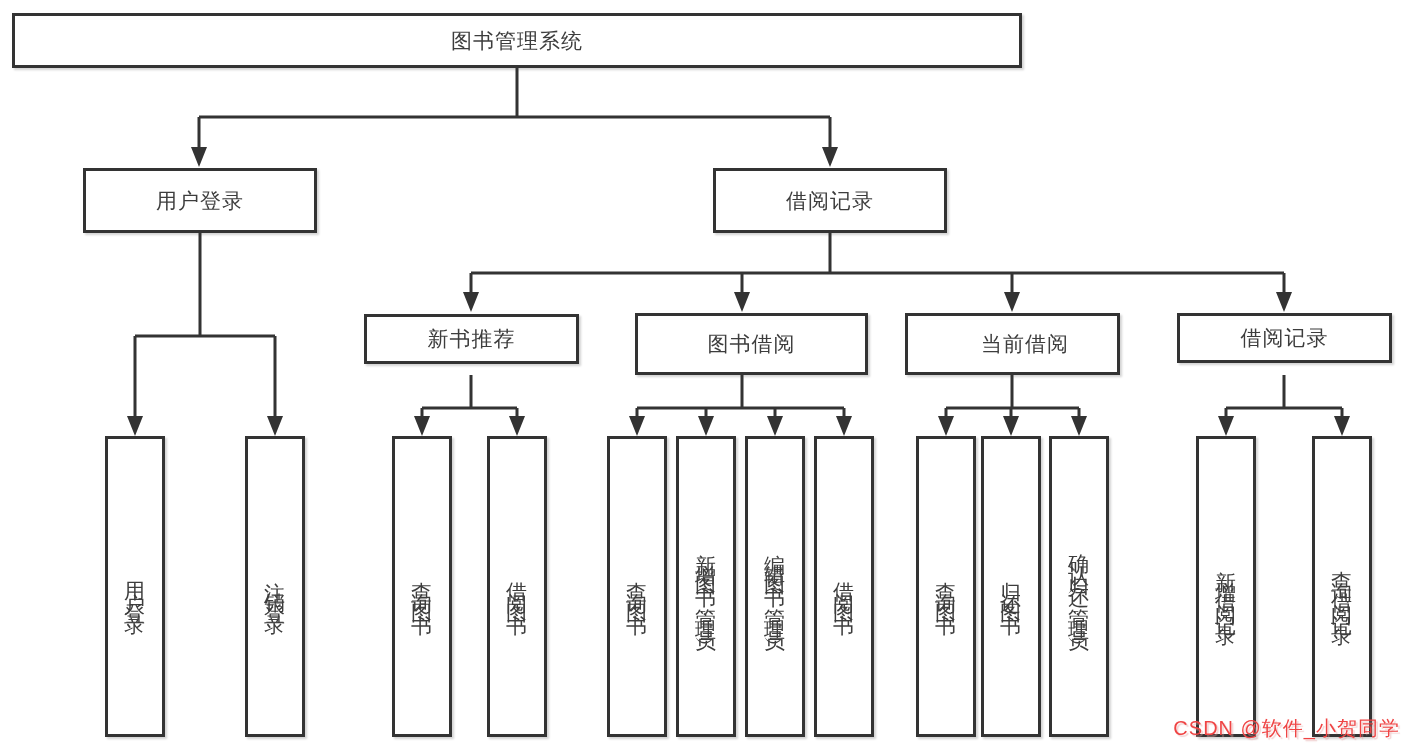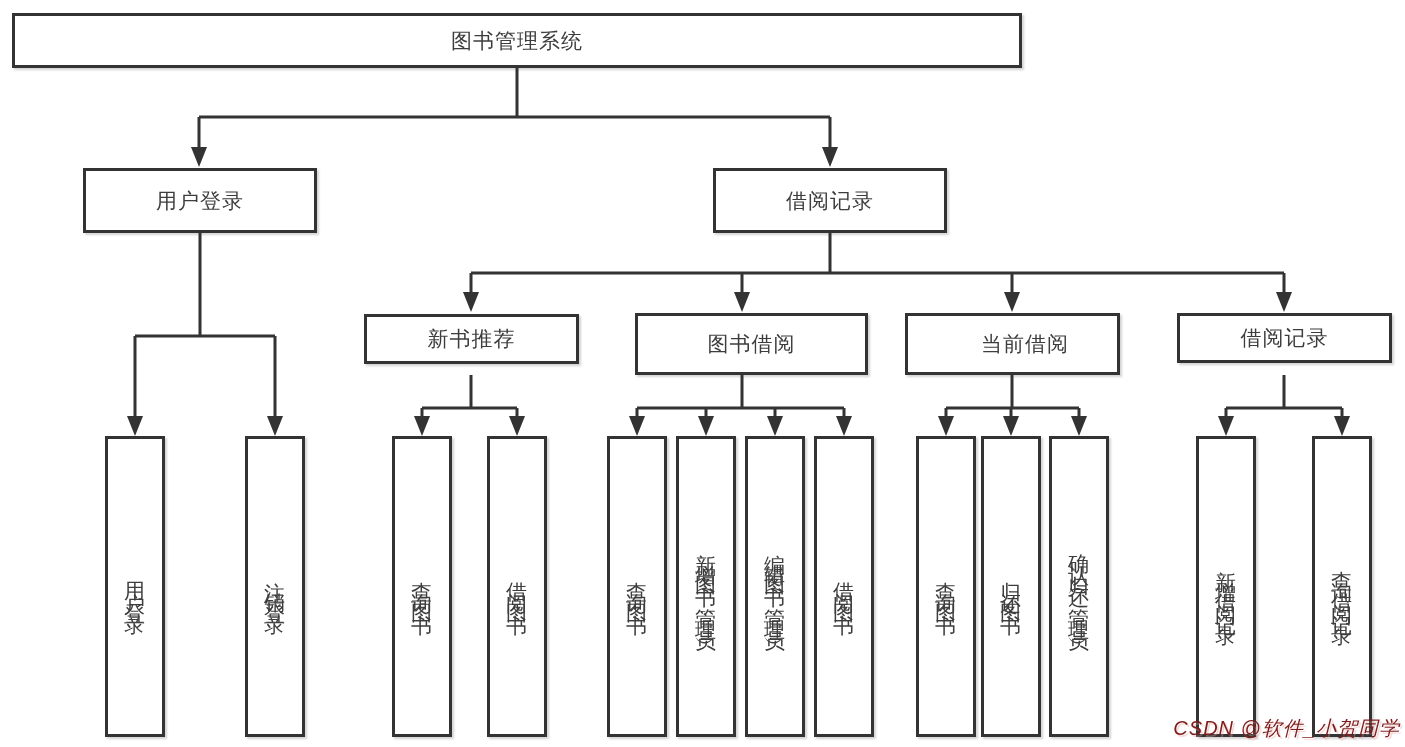--- a/index.html
+++ b/index.html
@@ -69,26 +69,25 @@
   #l-b0 { left: 607px; }  #l-b1 { left: 676px; }
   #l-b2 { left: 745px; }  #l-b3 { left: 814px; }
   #l-c0 { left: 916px; }  #l-c1 { left: 981px; }  #l-c2 { left: 1049px; }
   #l-r0 { left: 1196px; } #l-r1 { left: 1312px; }
 
   .watermark {
     position: absolute;
     right: 5px;
     bottom: 5px;
     font-size: 20px;
-    color: #7f1d1d;
+    color: #ef4444;
     text-shadow: 2px 2px 1px rgba(226,160,160,0.45);
     letter-spacing: 1px;
     z-index: 3;
     white-space: nowrap;
-    font-style: italic;
   }
 </style>
 </head>
 <body>
 
 <div class="canvas">
 
   <svg class="connectors" viewBox="0 0 1405 747" xmlns="http://www.w3.org/2000/svg">
 
     <g>

